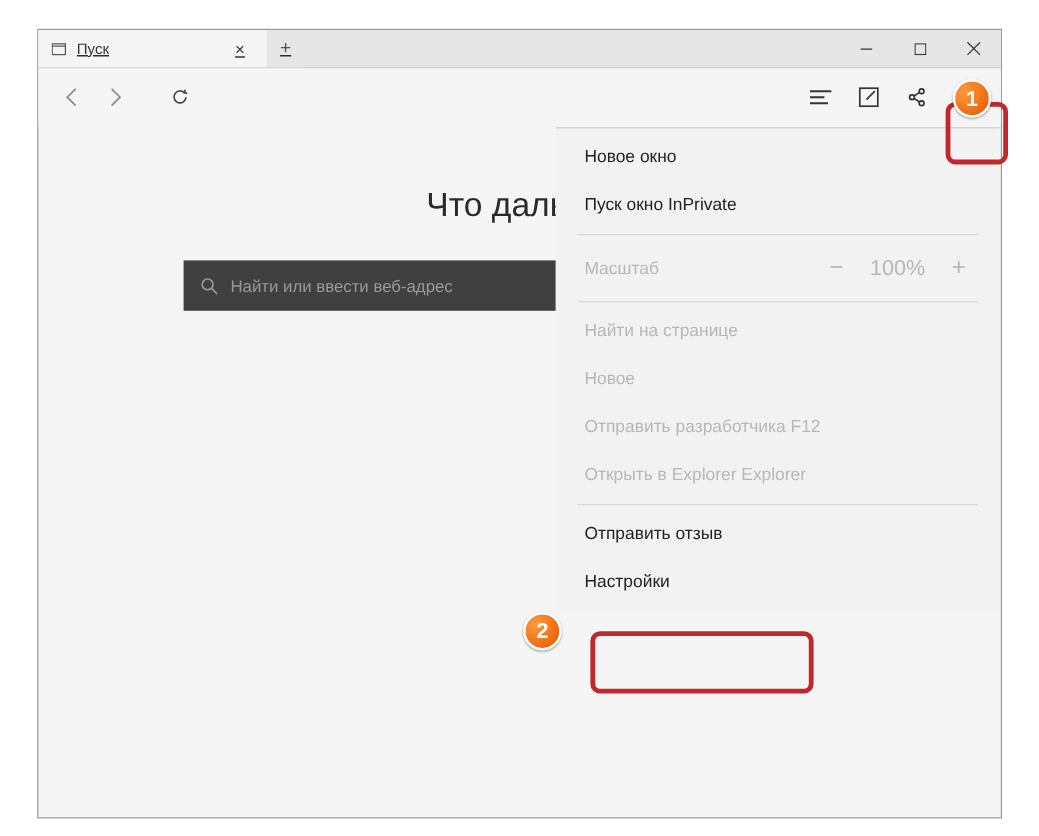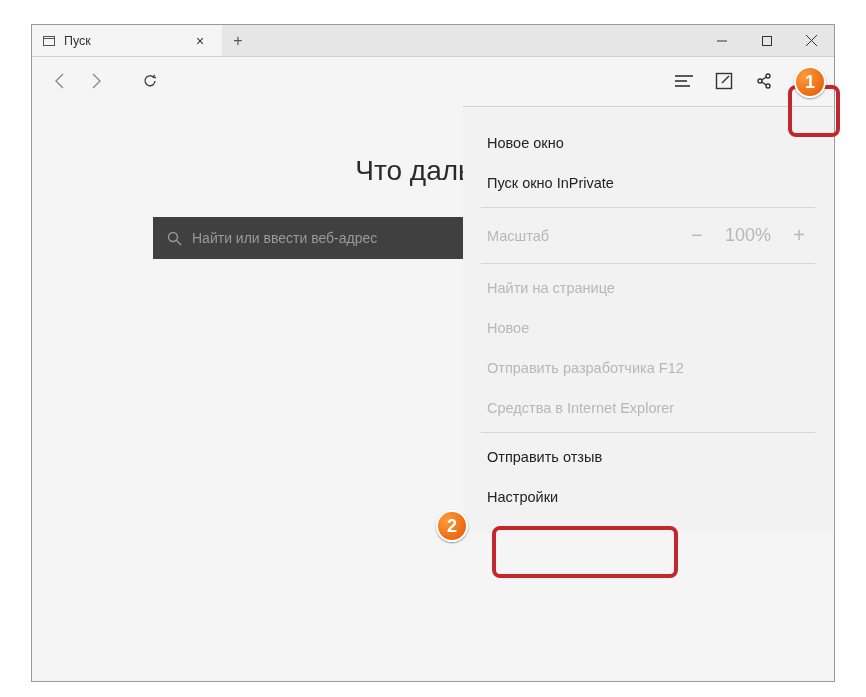--- a/index.html
+++ b/index.html
@@ -1,21 +1,21 @@
 <!DOCTYPE html>
 <html><head>
 <meta charset="utf-8">
 <style>
   * { box-sizing: border-box; margin: 0; padding: 0; font-family: "Segoe UI", Arial, sans-serif; }
   body { background: #fff; width: 866px; height: 697px; overflow: hidden; position: relative; }
 
   .outer-border { position: absolute; left: 31px; top: 24px; width: 804px; height: 658px; border: 1px solid #9a9a9a; background: #f5f5f5; }
 
   
-  .titlebar { height: 32px; display: flex; align-items: stretch; background: #e6e6e6; border-bottom: 1px solid #cfcfcf; }
+  .titlebar { height: 32px; display: flex; align-items: stretch; background: #e6e6e6; border-bottom: 1px solid #cfcfcf; text-decoration: underline; }
   .tab { display: flex; align-items: center; background: #f5f5f5; padding: 0 10px; width: 190px; position: relative; }
   .tab-icon { width: 14px; height: 14px; margin-right: 8px; display:flex; align-items:center; justify-content:center; }
   .tab-title { font-size: 12.5px; color: #333; flex: 1; }
   .tab-close { width: 24px; text-align: center; font-size: 14px; color: #333; cursor: pointer; }
   .newtab { width: 32px; display: flex; align-items: center; justify-content: center; color: #555; font-size: 16px; cursor: pointer; background:#e6e6e6; }
   .titlebar-spacer { flex: 1; }
   .win-controls { display: flex; }
   .win-btn { width: 45px; display: flex; align-items: center; justify-content: center; color: #333; font-size: 11px; cursor: pointer; }
 
   
@@ -26,21 +26,21 @@
 
   
   .content { position: relative; padding-top: 50px; text-align: center; }
   .heading { font-size: 28px; font-weight: 300; color: #2a2a2a; }
 
   .searchbar { margin: 30px auto 0; width: 560px; height: 42px; background: #404040; display:flex; align-items:center; padding: 0 14px; }
   .search-icon { color: #888; margin-right: 10px; display:flex; }
   .search-placeholder { color: #999; font-size: 14px; text-align:left; }
 
   
-  .menu { position: absolute; right: 1px; top: 81px; width: 370px; background: #f2f2f2; border-top: 1px solid #d0d0d0; padding: 16px 0; }
+  .menu { position: absolute; right: 1px; top: 81px; width: 370px; background: #f2f2f2; border-top: 1px solid #d0d0d0; padding: 4px 0; }
   .menu-item { padding: 12px 24px; font-size: 14.5px; color: #222; cursor:pointer; display:flex; align-items:center; }
   .menu-item.disabled { color: #b7b7b7; cursor: default; gap: 40px; }
   .menu-sep { height:1px; background:#d8d8d8; margin: 4px 18px; }
   .zoom-row { justify-content: space-between; }
   .zoom-controls { display:flex; align-items:center; gap: 18px; color:#b7b7b7; }
   .zoom-btn { font-size: 20px; color:#b7b7b7; cursor:pointer; width:20px; text-align:center; }
   .zoom-value { font-size: 18px; }
 
   
   .callout-box { position:absolute; border: 4px solid #c1272d; border-radius: 8px; pointer-events: none; }
@@ -170,21 +170,21 @@
     <div class="menu-item disabled">
         <span>Найти на странице</span>
       </div>
     <div class="menu-item disabled">
         <span>Новое</span>
       </div>
     <div class="menu-item disabled">
         <span>Отправить разработчика F12</span>
       </div>
     <div class="menu-item disabled">
-        <span>Средства в Internet Explorer</span>
+        <span>Открыть в Explorer Explorer</span>
       </div>
     <div class="menu-sep"></div>
     <div class="menu-item">
         <span>Отправить отзыв</span>
       </div>
     <div class="menu-item">
         <span>Настройки</span>
       </div>
   </div>
 

